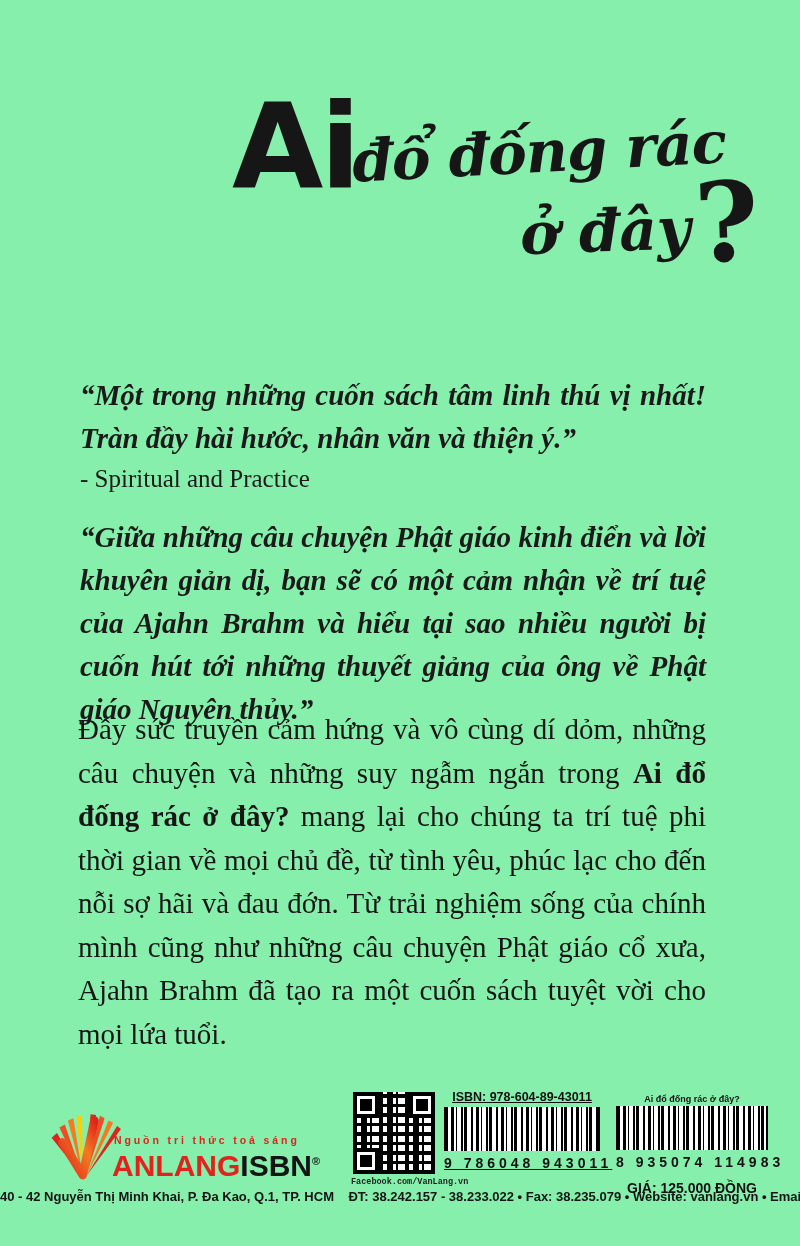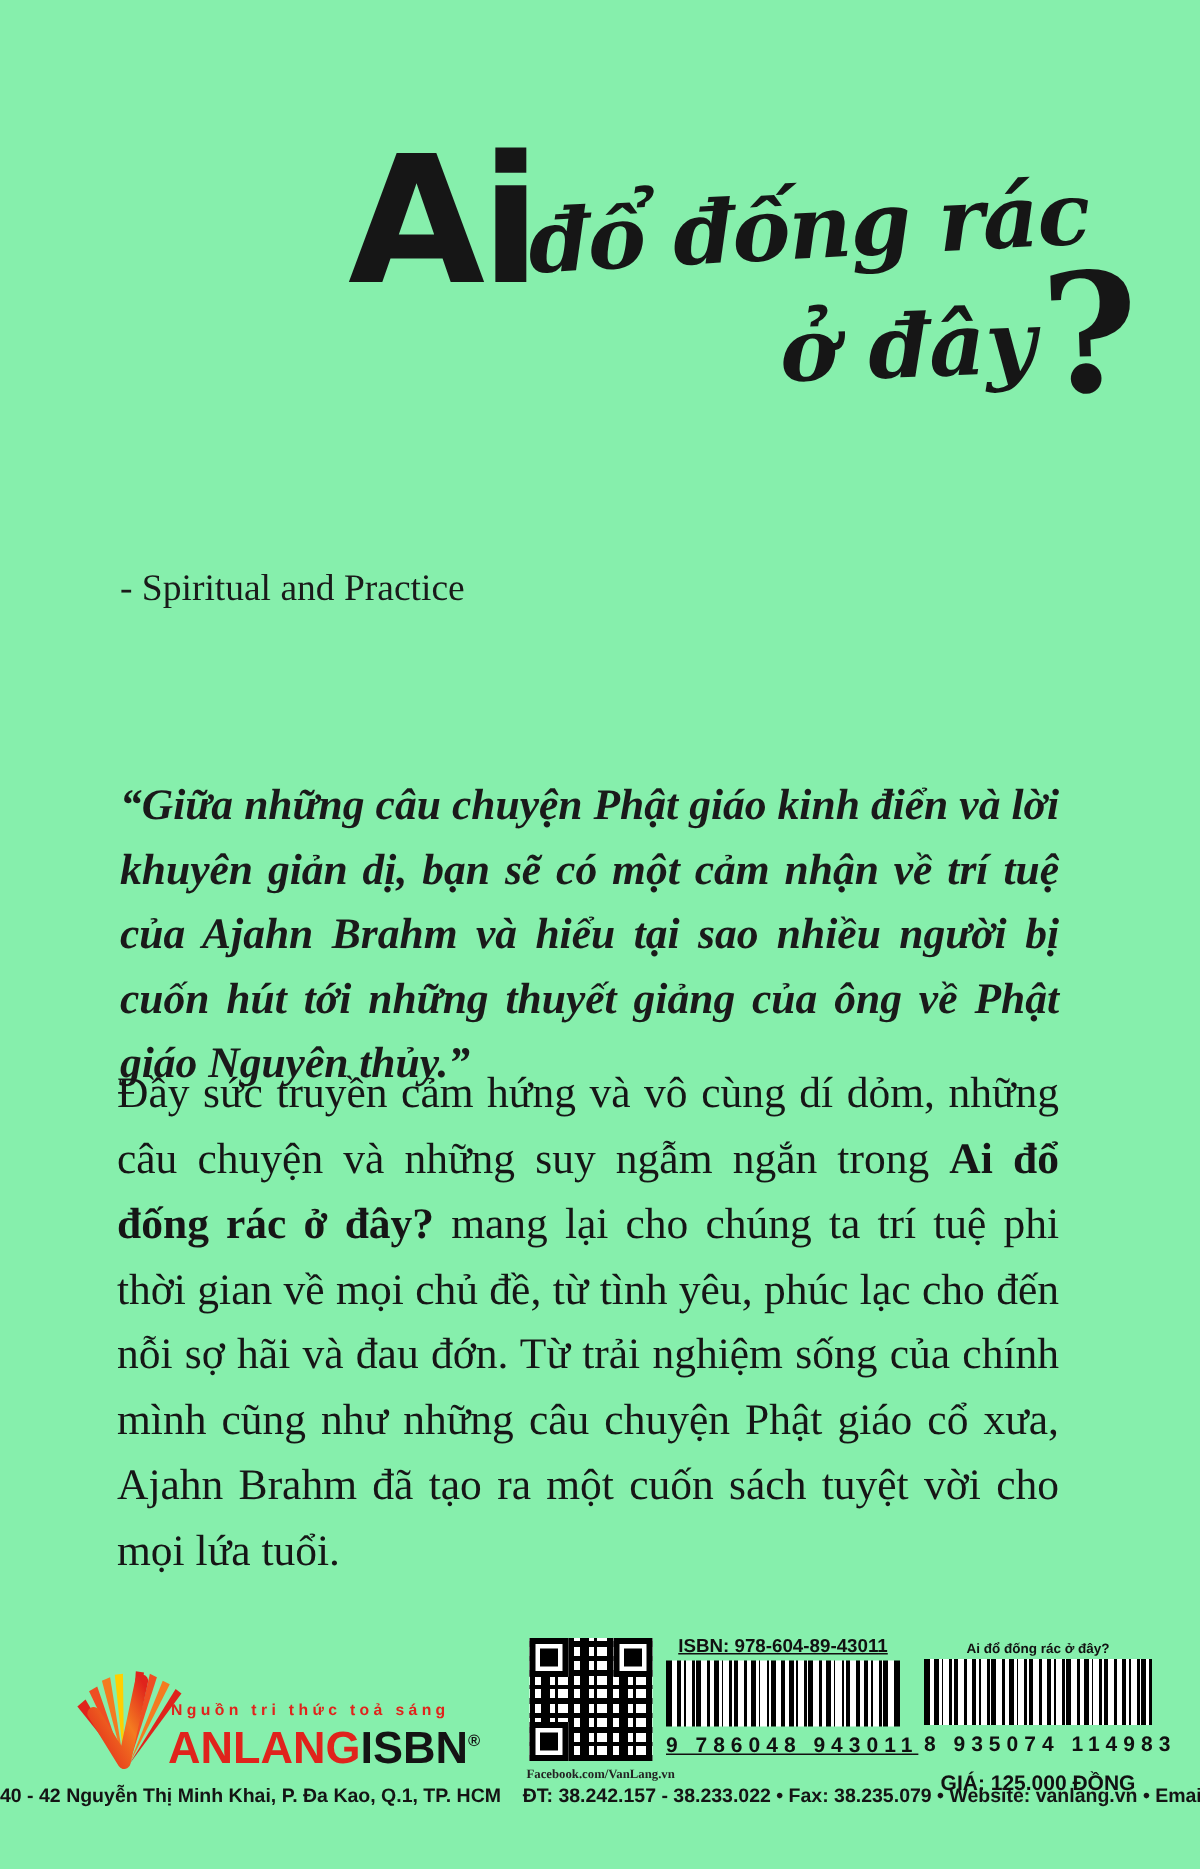--- a/index.html
+++ b/index.html
@@ -93,21 +93,21 @@
       repeating-linear-gradient(90deg, #000 0 4px, transparent 4px 8px, #000 8px 14px, transparent 14px 17px, #000 17px 19px, transparent 19px 26px);
   }
   .qr .finder {
     position:absolute; width:18px; height:18px; border:4px solid #000; background:#fff;
   }
   .qr .finder::after { content:""; position:absolute; inset:3px; background:#000; }
   .qr .f-tl { left:0; top:0; }
   .qr .f-tr { right:0; top:0; }
   .qr .f-bl { left:0; bottom:0; }
   .qr-caption {
-    font-family:Liberation Serif, serif;
+    font-family:Liberation Mono, monospace;
     font-size:8.5px; font-weight:bold; color:#222; margin-top:3px;
     white-space:nowrap;
   }
 
   .bars {
     height:44px;
     background:repeating-linear-gradient(90deg,
       #000 0 2px, #fff 2px 5px, #000 5px 8px, #fff 8px 10px,
       #000 10px 11px, #fff 11px 15px, #000 15px 17px, #fff 17px 18px,
       #000 18px 21px, #fff 21px 25px);
@@ -135,20 +135,21 @@
 <div class="page">
 
   <div class="title-ai">Ai</div>
   <div class="title-script1">đổ đống rác</div>
   <div class="title-script2">
     <span>ở đây</span>
     <span class="title-qmark">?</span>
   </div>
 
   <div class="quote-block q1">
+    <div class="quote-text">“Một trong những cuốn sách tâm linh thú vị nhất! Tràn đầy hài hước, nhân văn và thiện ý.”</div>
     <div class="quote-src">- Spiritual and Practice</div>
   </div>
 
   <div class="quote-block q2">
     <div class="quote-text">“Giữa những câu chuyện Phật giáo kinh điển và lời khuyên giản dị, bạn sẽ có một cảm nhận về trí tuệ của Ajahn Brahm và hiểu tại sao nhiều người bị cuốn hút tới những thuyết giảng của ông về Phật giáo Nguyên thủy.”</div>
   </div>
 
   <div class="description"><span>Đầy sức truyền cảm hứng và vô cùng dí dỏm, những câu chuyện và những suy ngẫm ngắn trong </span><span class="bold-title">Ai đổ đống rác ở đây?</span><span> mang lại cho chúng ta trí tuệ phi thời gian về mọi chủ đề, từ tình yêu, phúc lạc cho đến nỗi sợ hãi và đau đớn. Từ trải nghiệm sống của chính mình cũng như những câu chuyện Phật giáo cổ xưa, Ajahn Brahm đã tạo ra một cuốn sách tuyệt vời cho mọi lứa tuổi.</span></div>
 
   <div class="logo">

